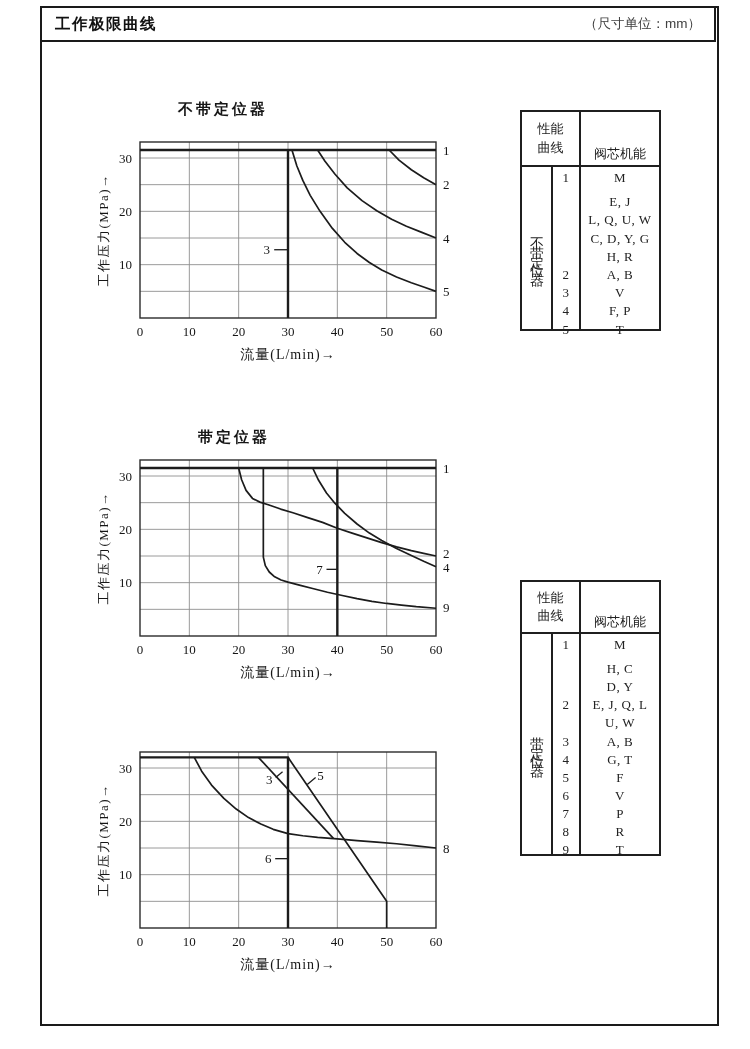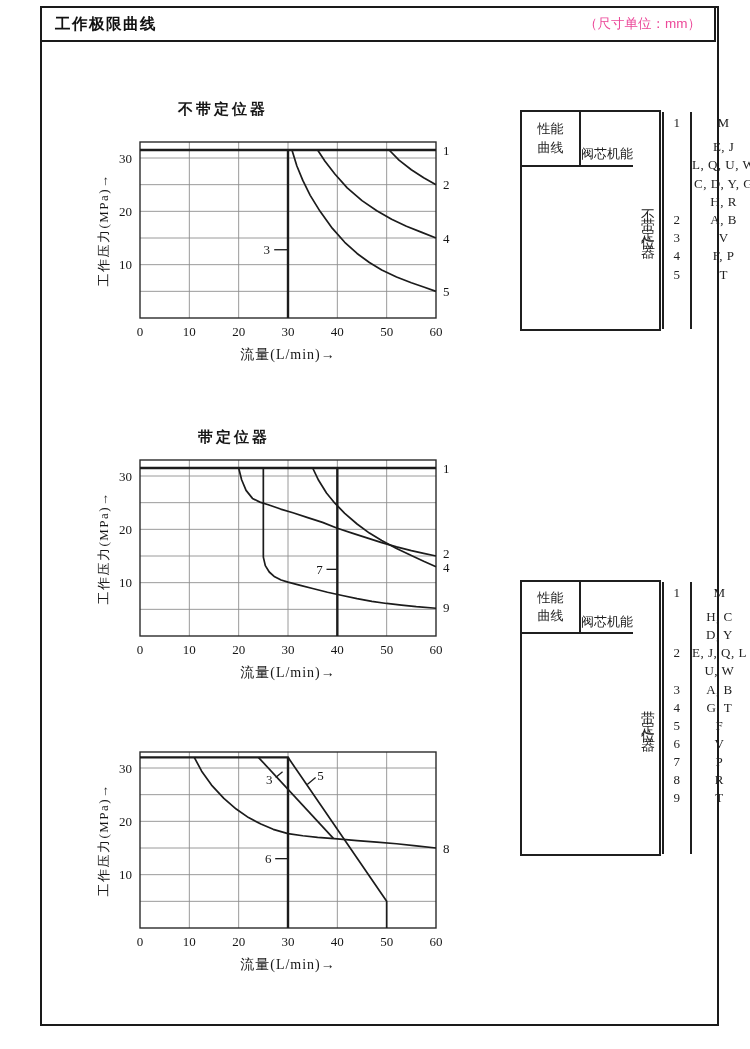--- a/index.html
+++ b/index.html
@@ -5,28 +5,28 @@
   html,body{margin:0;padding:0;background:#ffffff;}
   .page{position:relative;width:750px;height:1049px;background:#fff;overflow:hidden;
         font-family:"Liberation Serif","DejaVu Serif",serif;color:#1a1a1a;}
   .frame{position:absolute;left:40px;top:6px;width:679px;height:1020px;
          border:2px solid #1a1a1a;box-sizing:border-box;background:#fff;}
   .header-band{position:absolute;left:40px;top:6px;width:676px;height:36px;
          border:2px solid #1a1a1a;border-bottom:2px solid #1a1a1a;box-sizing:border-box;
          display:flex;align-items:center;justify-content:space-between;padding:0 13px;}
   .page-title{font-family:"Liberation Sans","DejaVu Sans",sans-serif;font-weight:700;
          font-size:15.5px;letter-spacing:1.5px;color:#111;}
-  .unit-note{font-family:"Liberation Sans","DejaVu Sans",sans-serif;font-size:13.5px;color:#ec4899;}
+  .unit-note{font-family:"Liberation Sans","DejaVu Sans",sans-serif;font-size:13.5px;color:#404040;}
   .chart-title{position:absolute;font-family:"Liberation Sans","DejaVu Sans",sans-serif;
          font-weight:700;font-size:15px;letter-spacing:3px;color:#161616;}
   svg.chart{position:absolute;overflow:visible;}
   svg.chart text{fill:#161616;font-family:"Liberation Serif","DejaVu Serif",serif;}
   
   .ctable{position:absolute;border:2px solid #1f1f1f;background:#fff;box-sizing:border-box;
-          display:flex;flex-direction:row;color:#222;}
+          display:flex;flex-direction:column;color:#222;}
   .thead{display:flex;border-bottom:2px solid #1f1f1f;flex:none;}
   .th-curve{width:59px;border-right:2px solid #1f1f1f;box-sizing:border-box;display:flex;
             align-items:center;justify-content:center;white-space:pre-line;text-align:center;
             font-size:13px;line-height:1.4;}
   .th-spool{flex:1;display:flex;align-items:center;justify-content:center;font-size:13px;margin-top:30px;}
   .tbody{display:flex;flex:1;min-height:0;}
   .tgroup{width:31px;border-right:2px solid #1f1f1f;box-sizing:border-box;display:flex;
           align-items:center;justify-content:center;writing-mode:vertical-lr;
           text-orientation:upright;letter-spacing:9px;font-size:14px;}
   .tnums{width:28px;border-right:2px solid #1f1f1f;box-sizing:border-box;display:flex;

